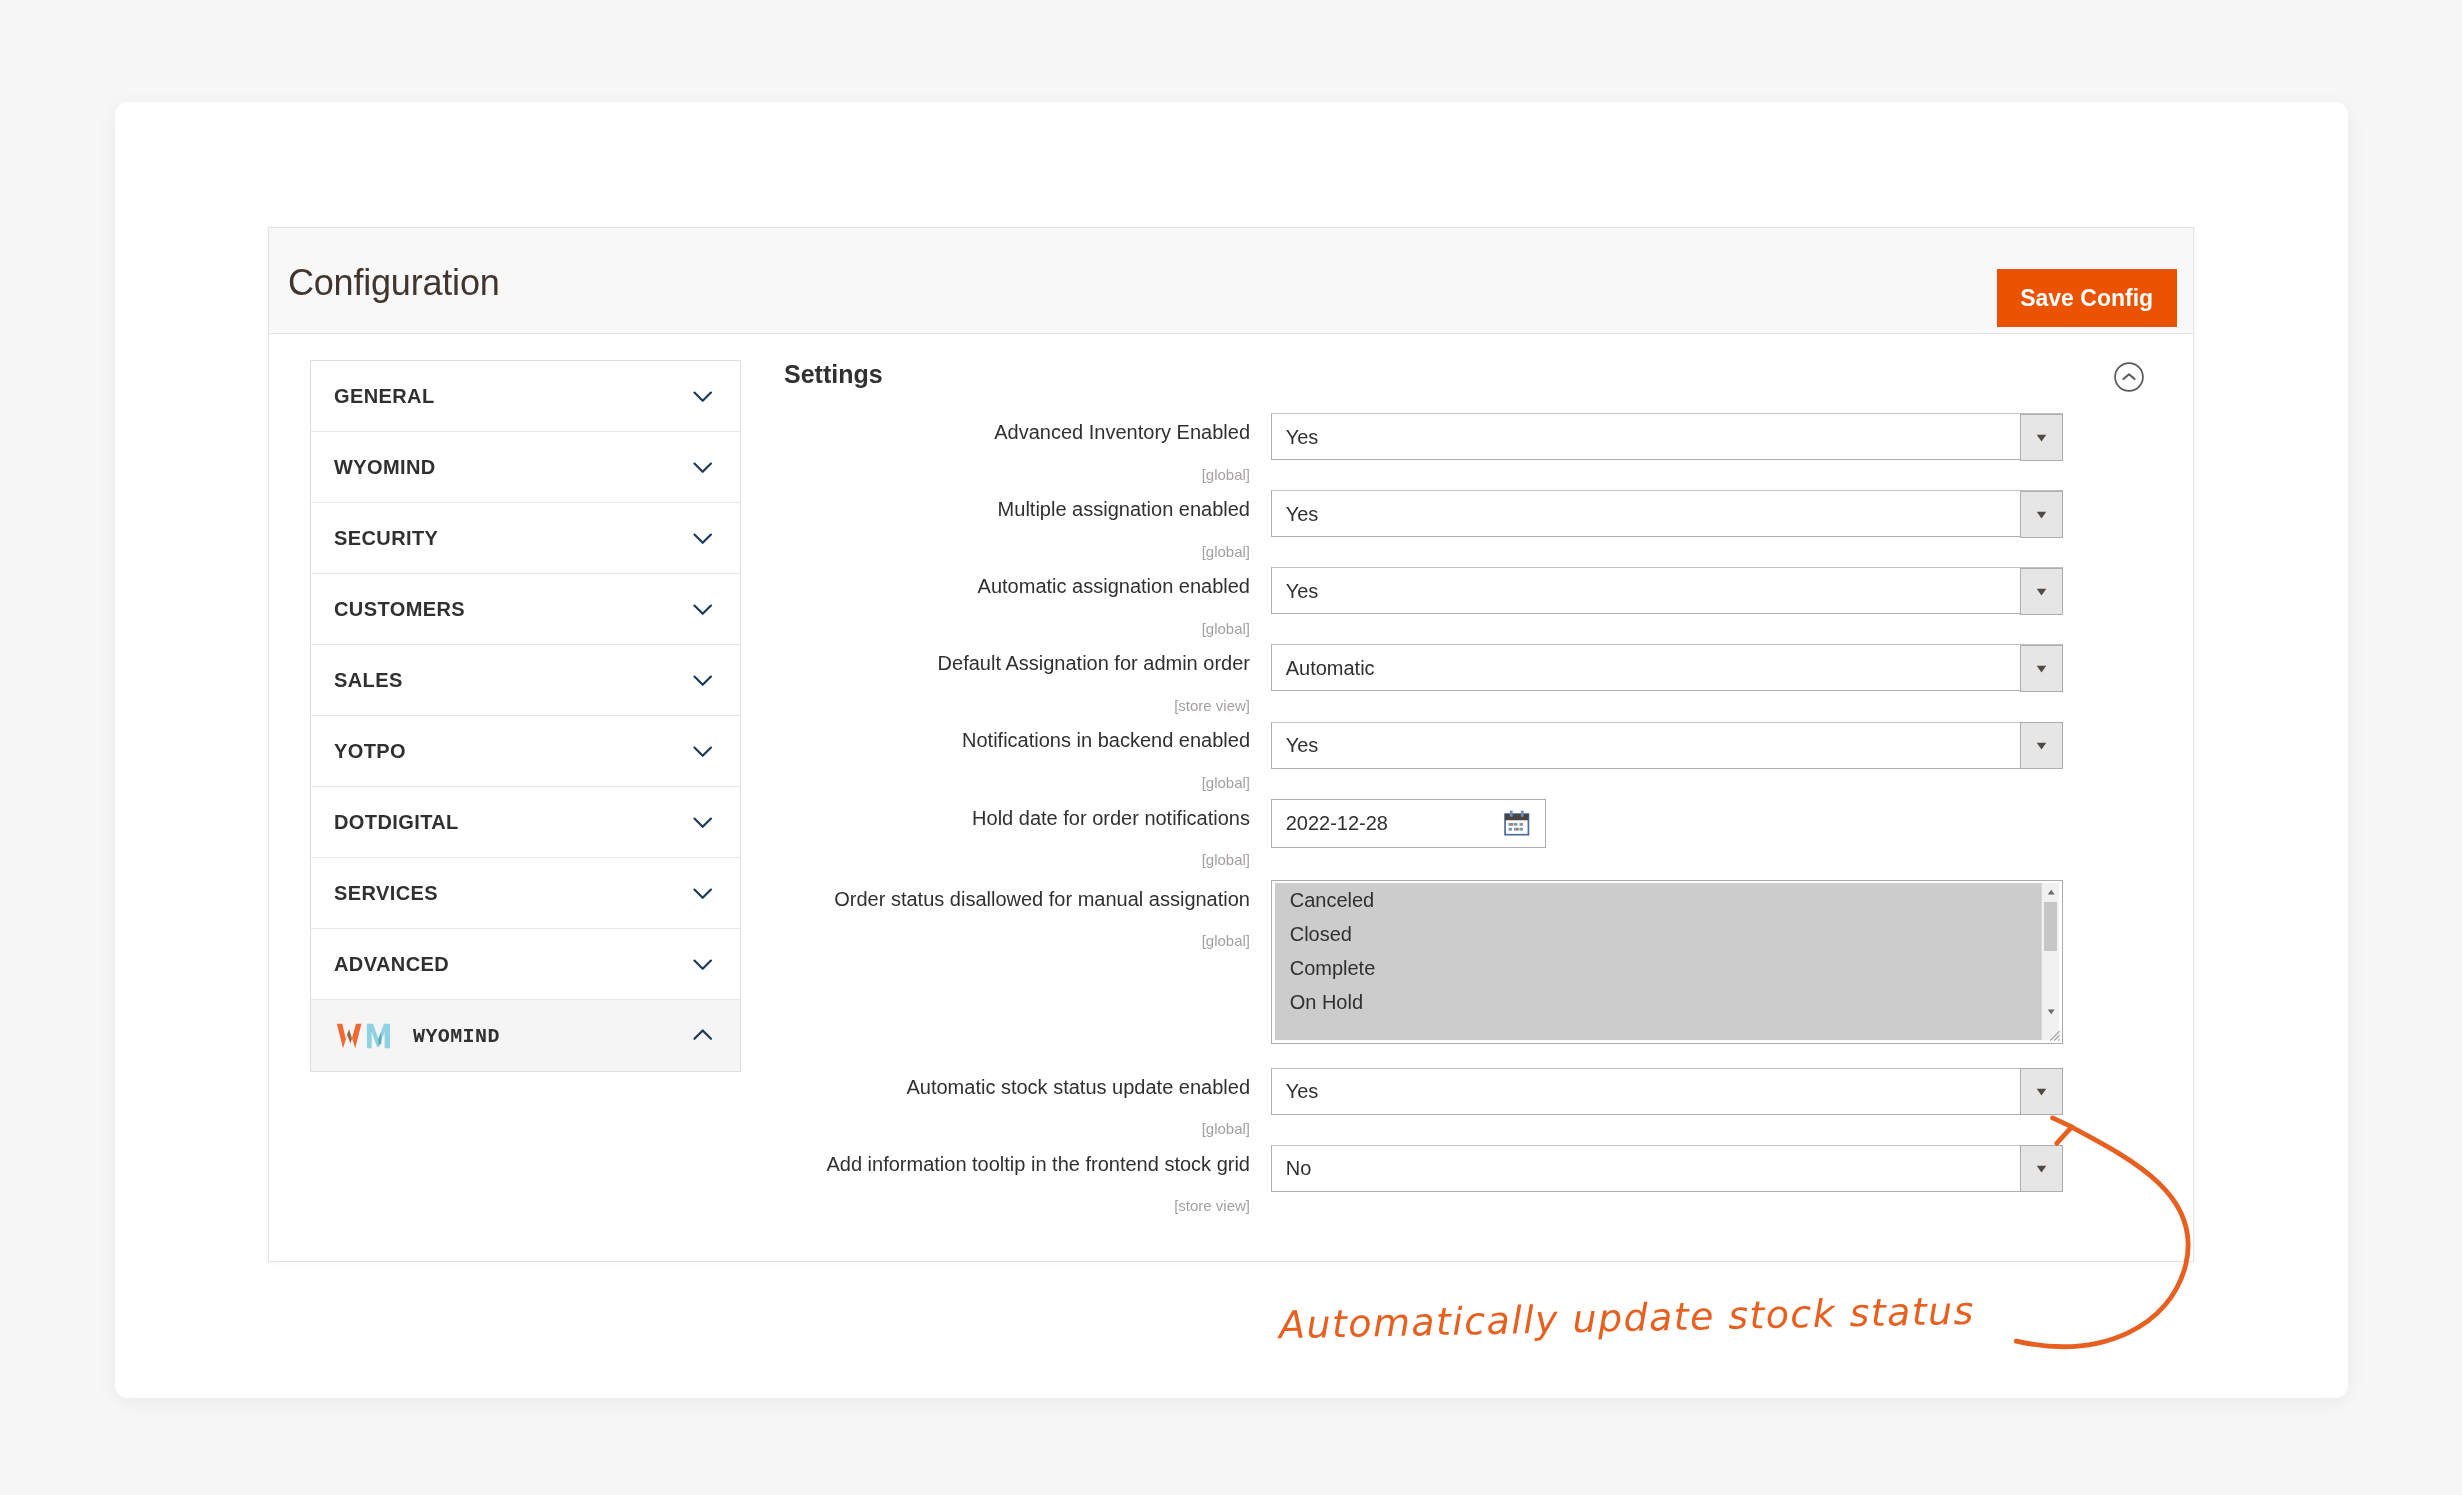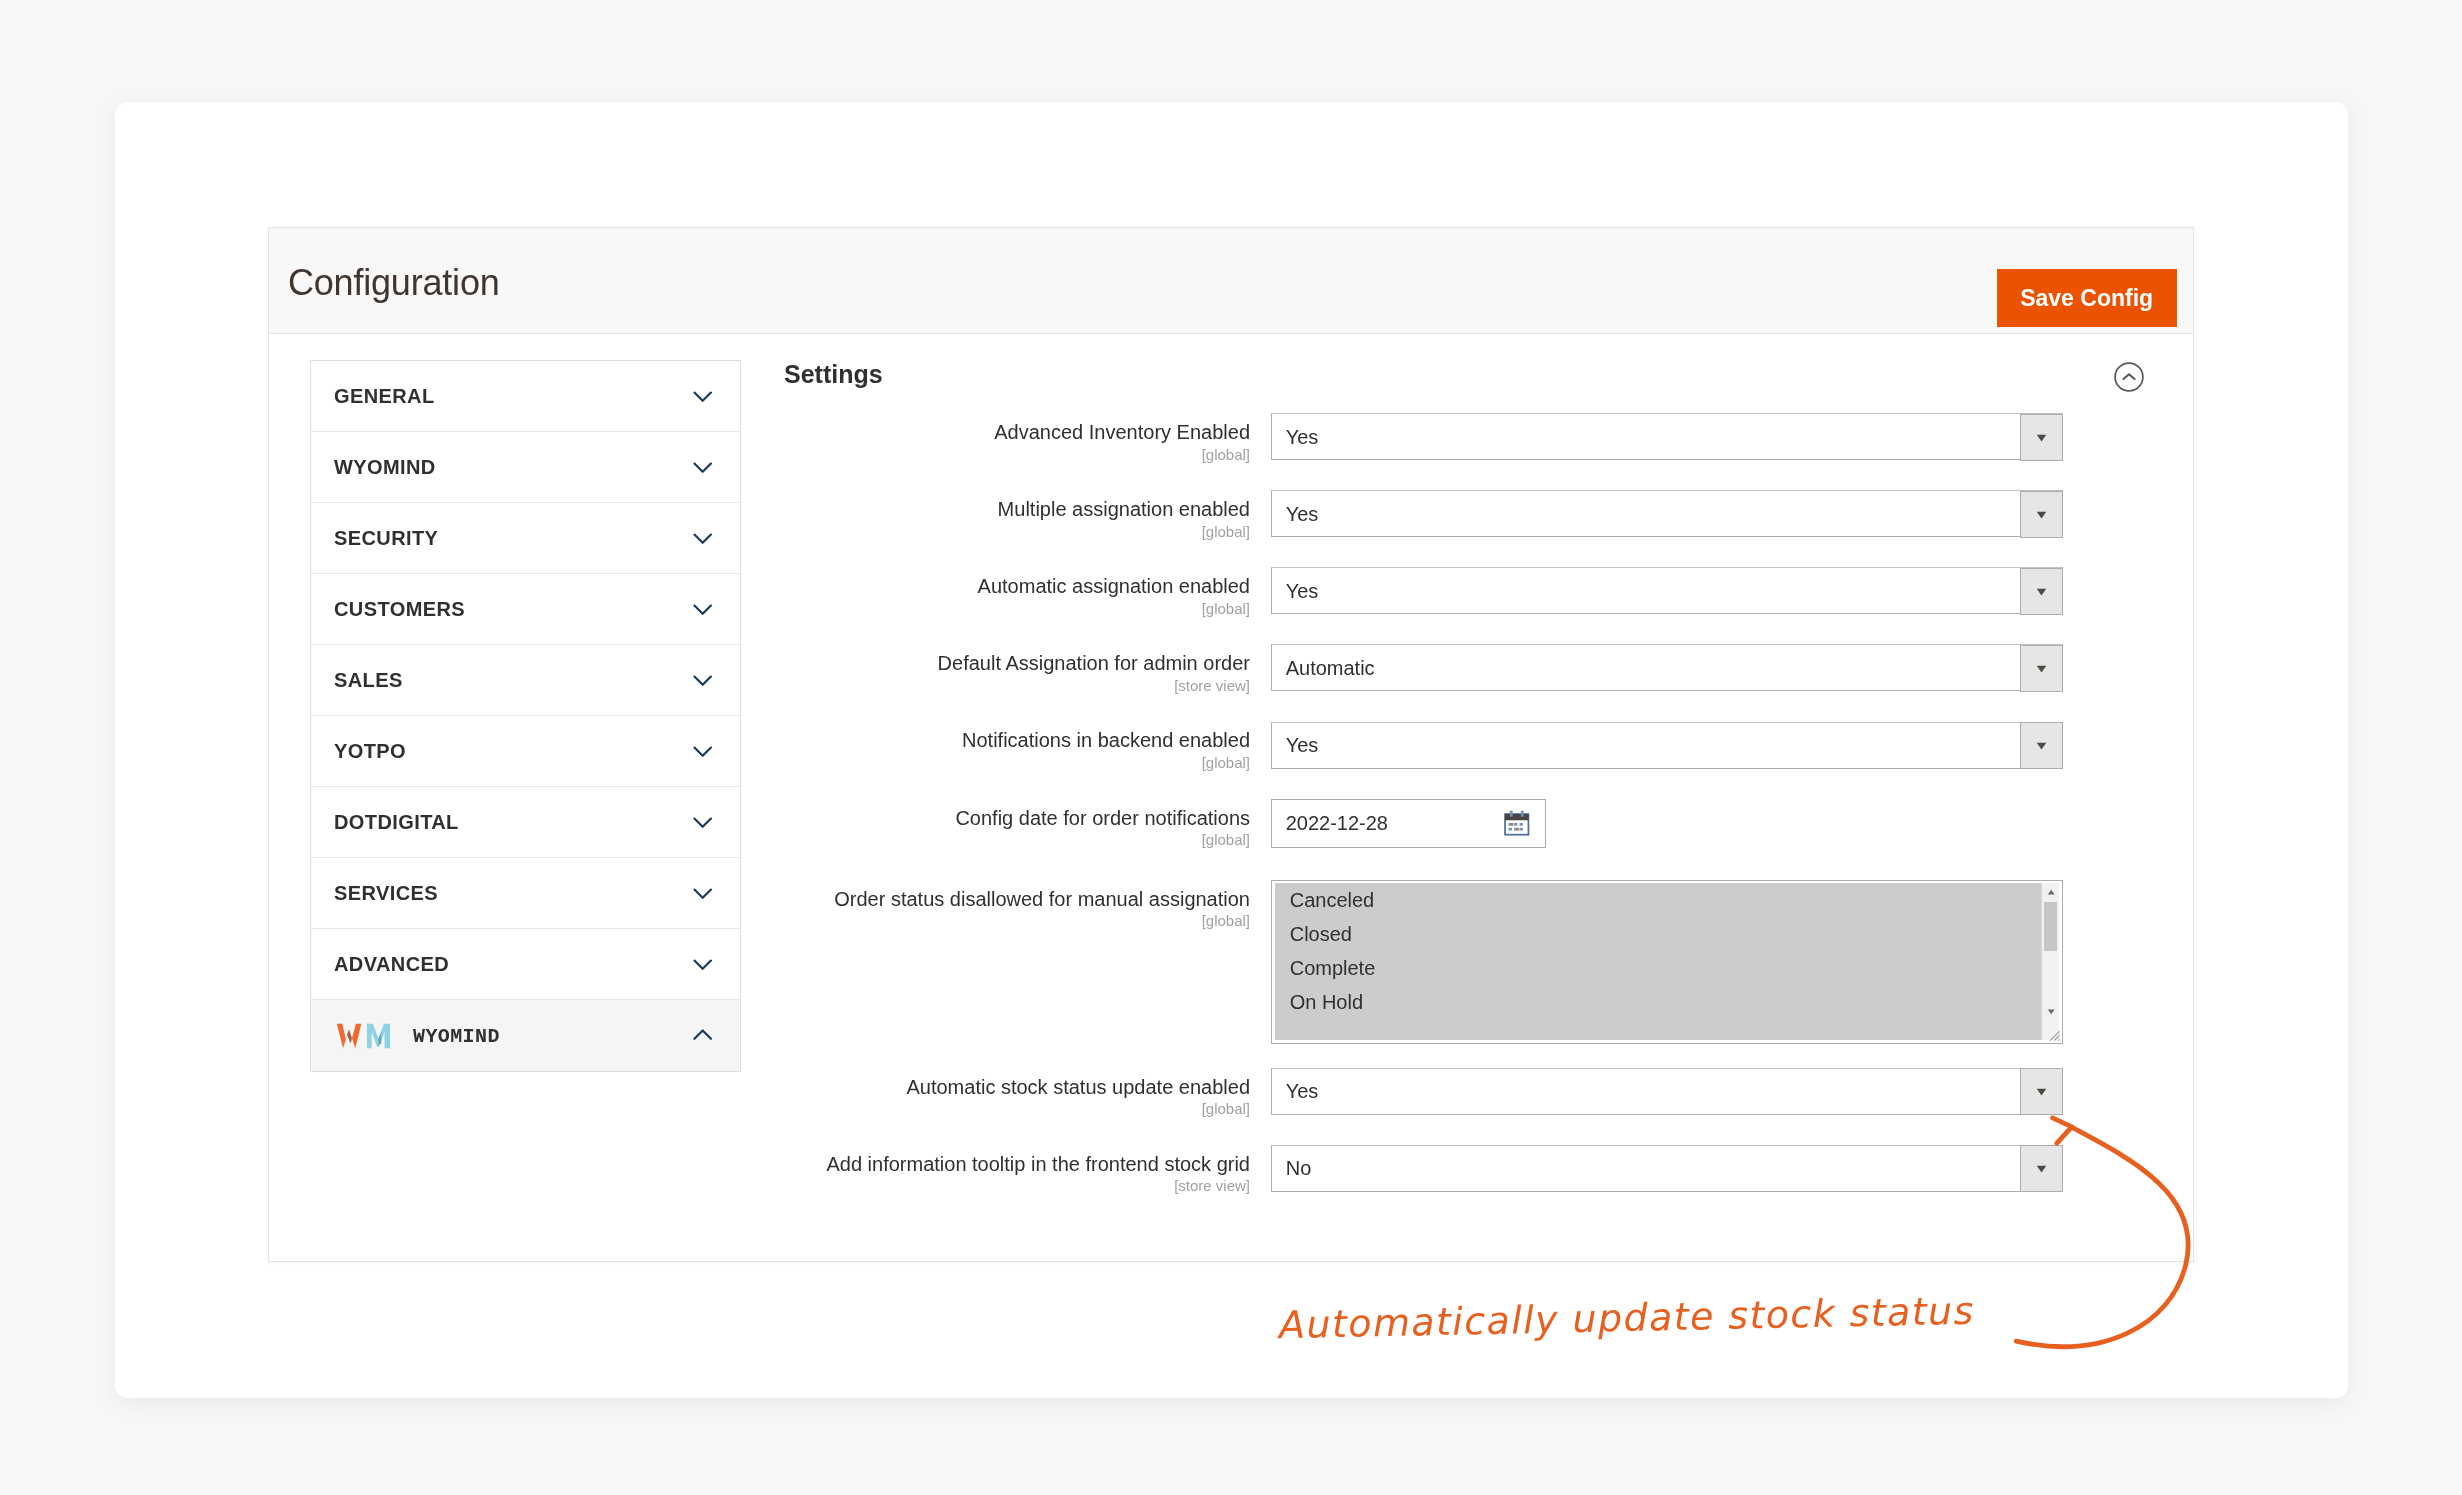--- a/index.html
+++ b/index.html
@@ -167,21 +167,21 @@
     display: block;
     font-size: 20px;
     font-weight: normal;
     color: #303030;
     line-height: 1.28;
   }
   .field-scope {
     display: block;
     font-size: 15px;
     color: #a5a0a0;
-    margin-top: 1px;
+    margin-top: 21px;
     line-height: 1.1;
   }
 
   .field-control {
     position: absolute;
     left: 502px;
     top: 4.1px;
   }
 
   
@@ -515,21 +515,21 @@
                 <span class="select-arrow-btn">
                   <svg viewBox="0 0 22 22" width="15" height="15">
                     <polygon points="4,7 18,7 11,17" fill="#514943"></polygon>
                   </svg>
                 </span>
               </div>
             </div>
           </div>
           <div class="field-row" style="min-height: 77px;">
             <div class="field-label-wrap">
-              <span class="field-label">Config date for order notifications</span>
+              <span class="field-label">Hold date for order notifications</span>
               <span class="field-scope">[global]</span>
             </div>
             <div class="field-control">
               <div class="date-box">
                 <span class="date-value">2022-12-28</span>
                 <span id="calendar-icon"><svg viewBox="0 0 40 40" width="27.5" height="27.5">
                     <rect x="3" y="7" width="34" height="30" fill="#ffffff" stroke="#4a6f9a" stroke-width="2.5"></rect>
                     <rect x="3" y="7" width="34" height="9" fill="#4a4340"></rect>
                     <rect x="10" y="2" width="4" height="9" fill="#6d8fb5"></rect>
                     <rect x="26" y="2" width="4" height="9" fill="#6d8fb5"></rect>

